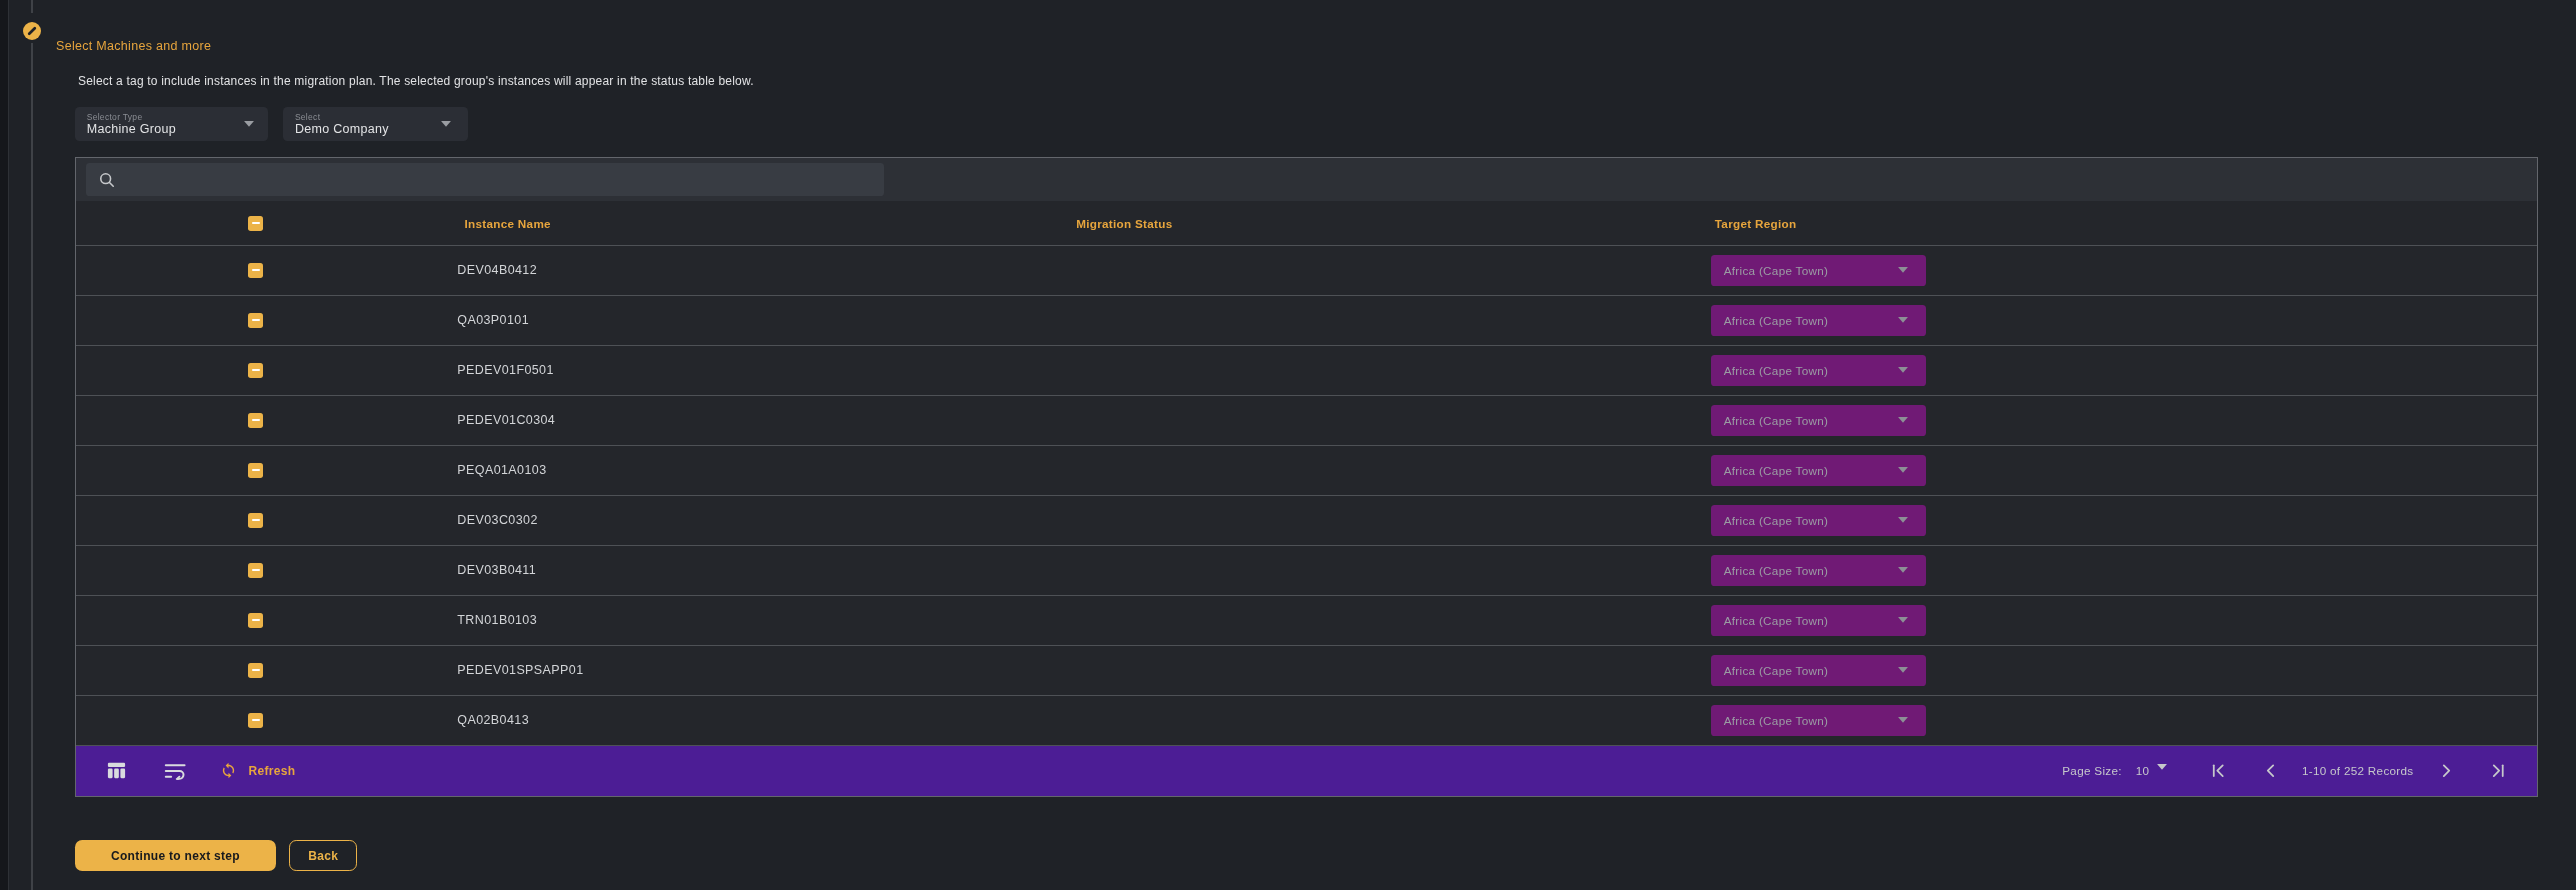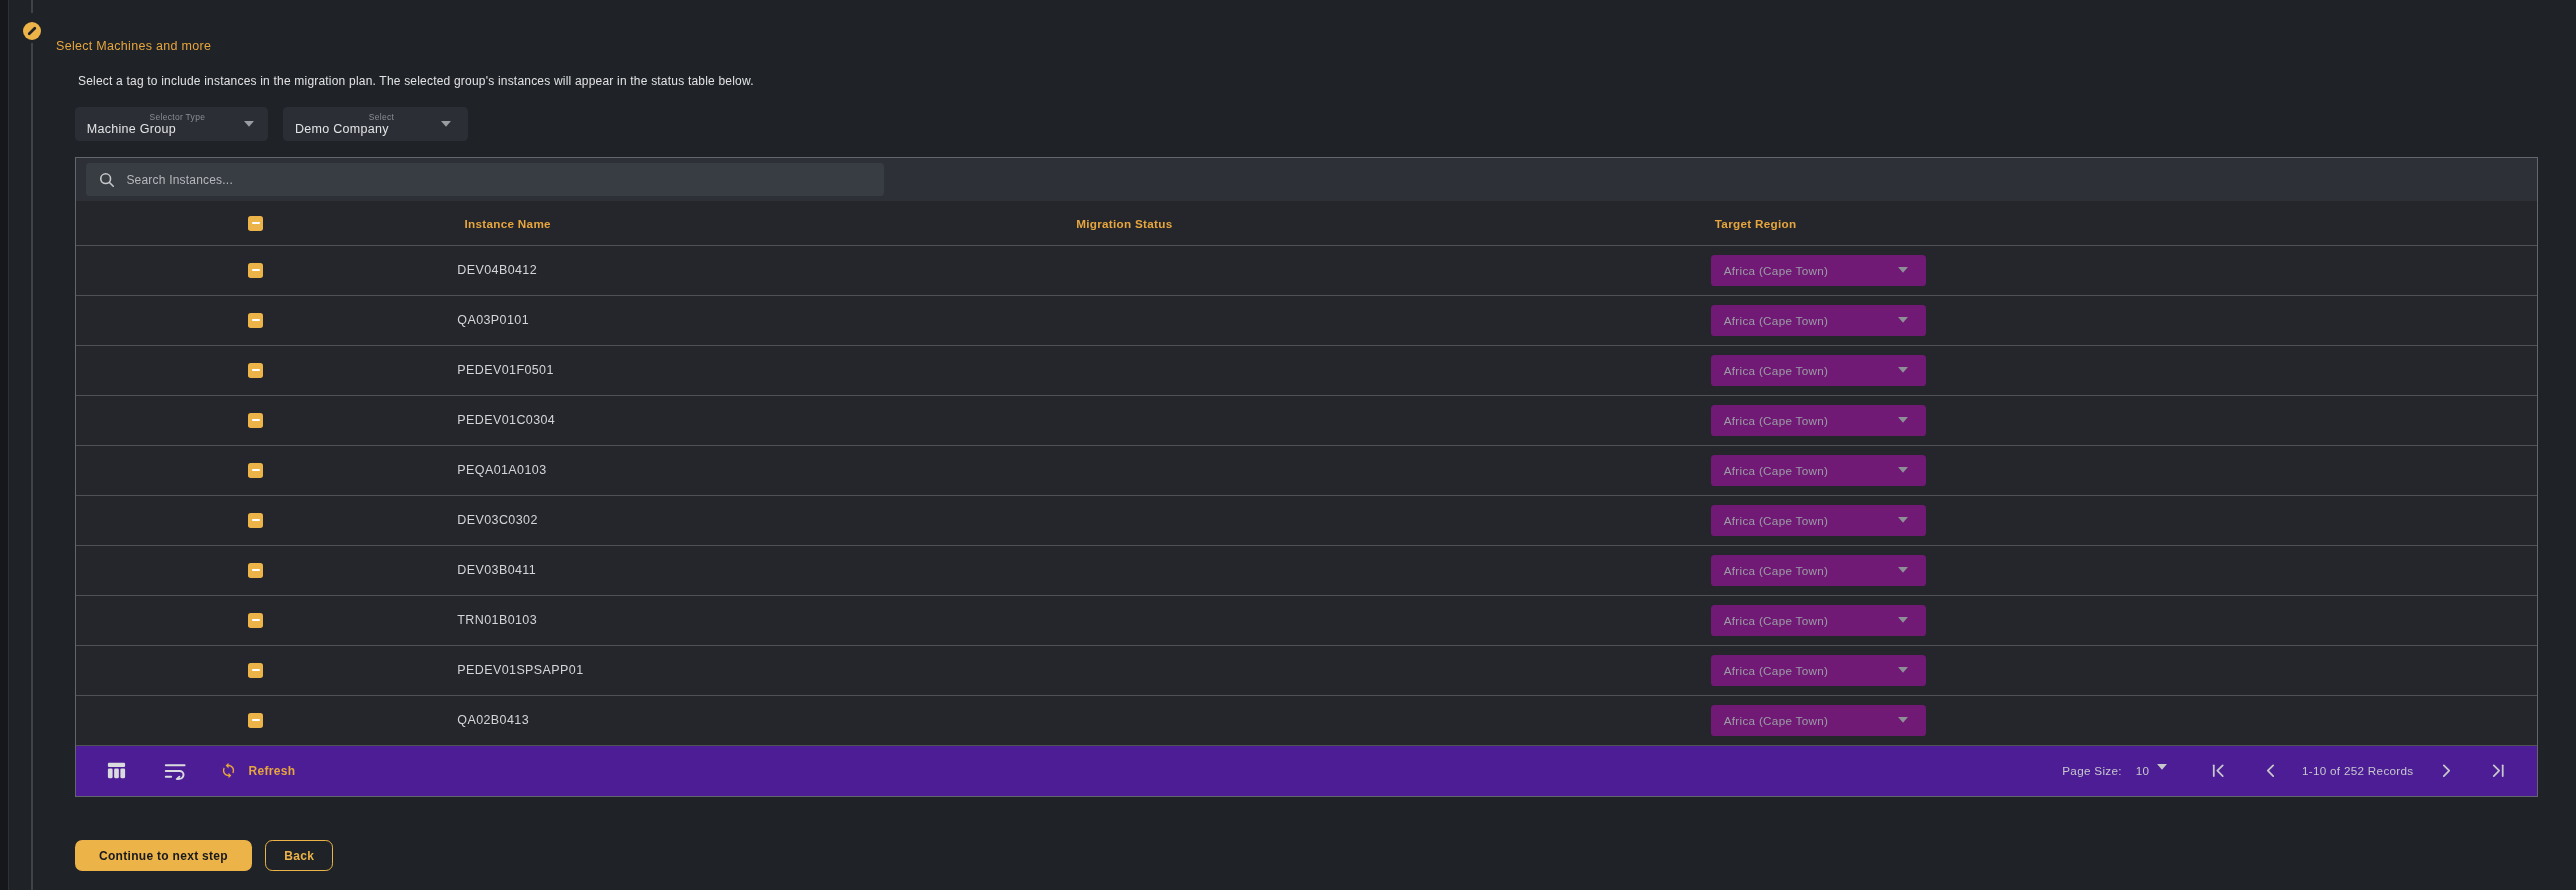--- a/index.html
+++ b/index.html
@@ -13,21 +13,21 @@
   .step-line.main{top:43px;height:848px;}
   .step-circle{position:absolute;left:23px;top:21.5px;width:18px;height:18px;border-radius:50%;
                background:#ecb348;display:flex;align-items:center;justify-content:center;}
   .step-title{position:absolute;left:56px;top:39px;font-size:12.5px;font-weight:400;color:#e7a53d;letter-spacing:0.3px;}
 
   .description{position:absolute;left:78px;top:74px;font-size:12px;color:#e2e3e5;letter-spacing:0.2px;}
 
   
   .filters{position:absolute;left:75px;top:107px;display:flex;gap:15.2px;}
   .filter-select{position:relative;height:34px;background:#2b2e35;border-radius:4.5px;padding:4.5px 0 0 11.7px;box-sizing:border-box;cursor:pointer;}
-  .filter-select .flabel{font-size:8.5px;color:#8b8e94;letter-spacing:0.3px;text-align:center;}
+  .filter-select .flabel{font-size:8.5px;color:#8b8e94;letter-spacing:0.3px;}
   .filter-select .fvalue{font-size:12.5px;color:#e3e4e6;margin-top:0.9px;letter-spacing:0.3px;}
   .filter-select .caret{position:absolute;top:14.3px;}
   .fs-a{width:193px;} .fs-a .caret{left:169px;}
   .fs-b{width:185px;} .fs-b .caret{left:158px;}
 
   
   .table-card{position:absolute;left:75px;top:157px;width:2463px;height:640px;box-sizing:border-box;
               border:0.9px solid #63666c;background:#24262b;display:flex;flex-direction:column;}
   .search-band{height:45px;background:#2d3036;display:flex;align-items:center;padding-left:10px;box-sizing:border-box;}
   .search-box{width:798px;height:33px;background:#383c43;border-radius:3.6px;display:flex;align-items:center;padding-left:13.4px;box-sizing:border-box;}
@@ -59,21 +59,21 @@
   .refresh-label{font-size:12px;font-weight:600;color:#e7a53d;letter-spacing:0.3px;}
   .spacer{flex:1;}
   .pgn{display:flex;align-items:center;}
   .pgn .txt{font-size:11.7px;color:#c6c8cb;letter-spacing:0.3px;}
   .page-size-select{display:flex;cursor:pointer;}
 
   
   .actions{position:absolute;left:75px;top:840px;display:flex;gap:13.4px;}
   .btn{height:31px;border-radius:7.2px;font-family:"Liberation Sans","DejaVu Sans",sans-serif;
        font-size:12px;font-weight:700;letter-spacing:0.3px;cursor:pointer;box-sizing:border-box;}
-  .btn-primary{background:#ecb348;color:#17191d;border:none;padding:0 24px;}
+  .btn-primary{background:#ecb348;color:#17191d;border:none;padding:0 36px;}
   .btn-secondary{background:transparent;color:#ecb348;border:1.3px solid #ecb348;padding:0 18px;}
 
   svg{display:block;}
 </style>
 </head>
 <body>
 
 <div class="page">
 
   <div class="left-strip"></div>
@@ -115,21 +115,20 @@
   <div class="table-card">
 
     <div class="search-band">
       <div class="search-box">
         <span>
           <svg width="16" height="16" viewBox="0 0 18 18" fill="none" stroke="#c6c8cb" stroke-width="1.8">
             <circle cx="7.5" cy="7.5" r="5.5"></circle>
               <line x1="11.8" y1="11.8" x2="16" y2="16" stroke-linecap="round"></line>
           </svg>
         </span>
-        <input type="text" placeholder="Search Instances..." style="">
       </div>
     </div>
 
     <div class="grid thead">
       <div class="cbx"></div>
       <div class="th name">Instance Name</div>
       <div class="th status">Migration Status</div>
       <div class="th region">Target Region</div>
     </div>
 

